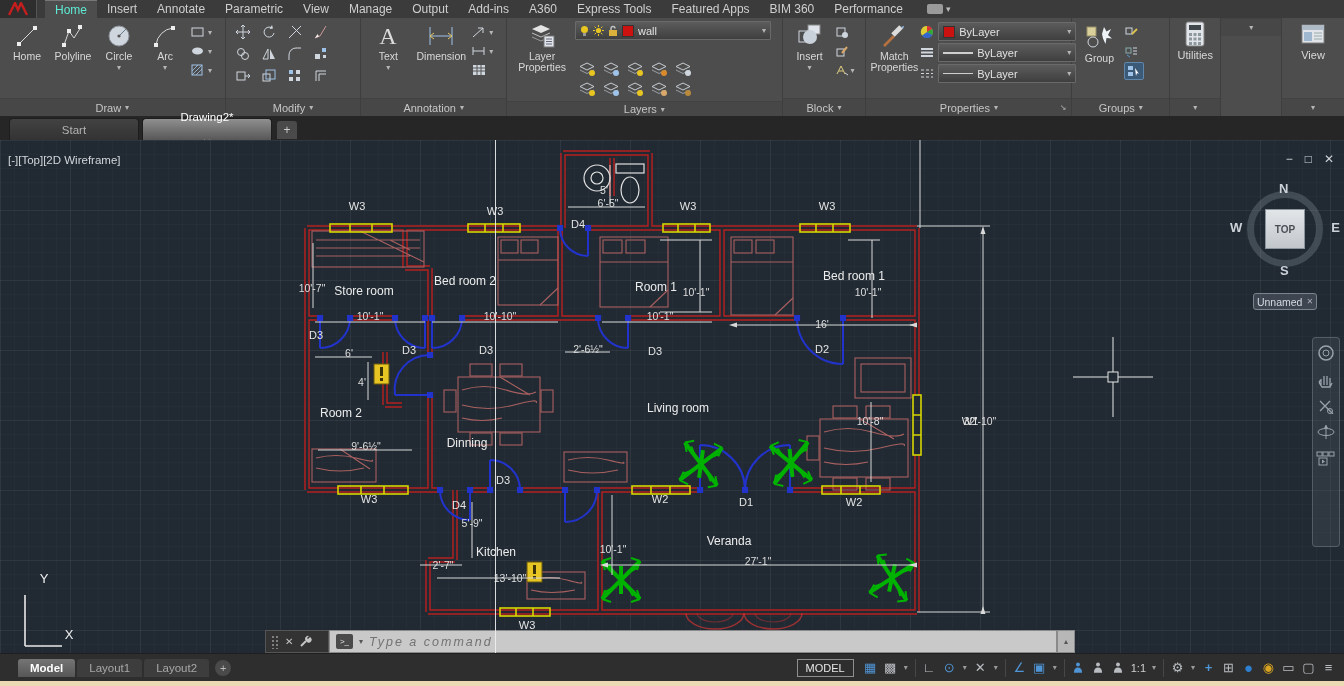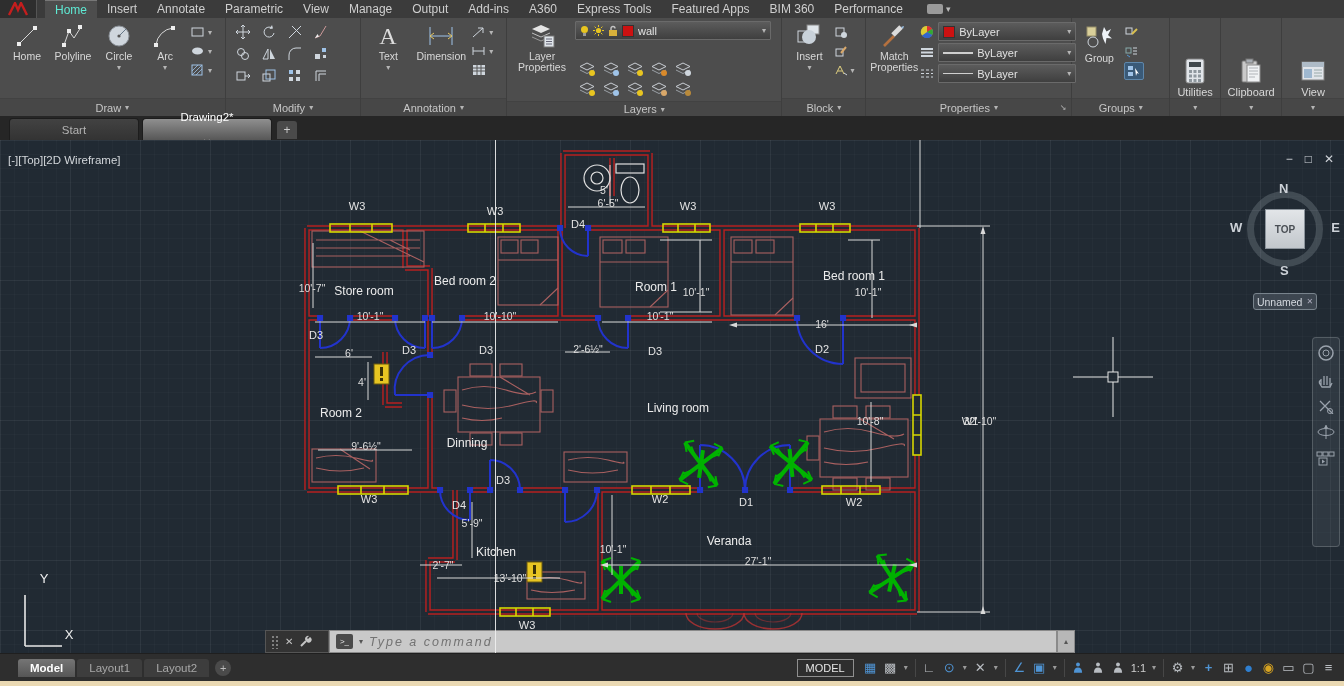--- a/index.html
+++ b/index.html
@@ -23,21 +23,21 @@
   .dd{color:#b5b5b5;font-size:8px;}
   .minicol{display:flex;flex-direction:column;gap:3px;padding-top:3px;}
   .mini{display:flex;align-items:center;gap:2px;height:16px;color:#c9ced4;}
   .grid12{display:grid;grid-template-columns:repeat(4,26px);grid-auto-rows:22px;align-items:center;justify-items:center;padding-top:2px;}
   .combo{display:flex;align-items:center;background:linear-gradient(#5c5c5c,#3f3f3f);border:1px solid #6a6a6a;height:17px;font-size:11px;color:#e2e2e2;padding:0 4px;gap:4px;border-radius:1px;}
   .combo .flex{flex:1;}
   .swatch-red{width:10px;height:10px;background:#cc1111;border:1px solid #333;}
   .lwline{width:30px;height:0;border-top:2px solid #cfcfcf;}
   .ltline{width:30px;height:0;border-top:1px solid #cfcfcf;}
   .layer-minis{display:grid;grid-template-columns:repeat(5,24px);grid-auto-rows:20px;justify-items:center;align-items:center;}
-  .util-panel .panel-body{align-items:flex-end;justify-content:center;}
+  .util-panel .panel-body{align-items:flex-start;justify-content:center;}
   .stackbtn{display:flex;flex-direction:column;align-items:center;color:#d8d8d8;font-size:11px;gap:2px;padding:0 6px;}
   
   .filetabs{position:absolute;left:0;top:116px;width:100%;height:24px;background:#262626;display:flex;align-items:flex-end;padding-left:9px;box-sizing:border-box;}
   .ftab{height:21px;display:flex;align-items:center;gap:14px;padding:0 14px;font-size:11.5px;color:#b3b3b3;background:linear-gradient(#424242,#333);border:1px solid #1d1d1d;border-bottom:none;border-radius:4px 4px 0 0;margin-right:3px;min-width:100px;justify-content:center;}
   .ftab.active{background:linear-gradient(#8f8f8f,#575757);color:#fff;flex-direction:column;}
   .ftab .x{color:#cfcfcf;font-size:10px;}
   .newtab{width:20px;height:18px;background:#4a4a4a;border-radius:3px 3px 0 0;color:#ccc;font-size:12px;display:flex;align-items:center;justify-content:center;margin-left:2px;margin-bottom:1px;}
   
   .canvas{position:absolute;left:0;top:140px;width:1344px;height:513px;background:#212a33;
     background-image:
@@ -538,31 +538,20 @@
           </svg>
           <span>Utilities</span>
         </div>
       </div>
       <div class="panel-title">
           <span class="dd">▾</span>
         </div>
     </div>
 
     <div class="panel util-panel" style="width:60px">
-      <div class="panel-body">
-        <div class="stackbtn">
-          <svg width="24" height="26" viewBox="0 0 24 26">
-            <rect x="3" y="3" width="15" height="21" rx="1" fill="#c9c9c9" stroke="#7a7a7a"></rect>
-              <rect x="7" y="1" width="7" height="4" fill="#a8adb3" stroke="#777"></rect>
-            <rect x="8" y="7" width="13" height="17" fill="#f0f2f4" stroke="#8a8a8a"></rect>
-              <path d="M10 10h9M10 13h9M10 16h9M10 19h6" stroke="#b0b4b8"></path>
-          </svg>
-          <span>Clipboard</span>
-        </div>
-      </div>
       <div class="panel-title">
           <span class="dd">▾</span>
         </div>
     </div>
 
     <div class="panel util-panel" style="width:62px;border-right:none">
       <div class="panel-body">
         <div class="stackbtn">
           <svg width="26" height="26" viewBox="0 0 26 26">
             <rect x="2" y="4" width="22" height="18" fill="#e1e5ea" stroke="#808080"></rect>

